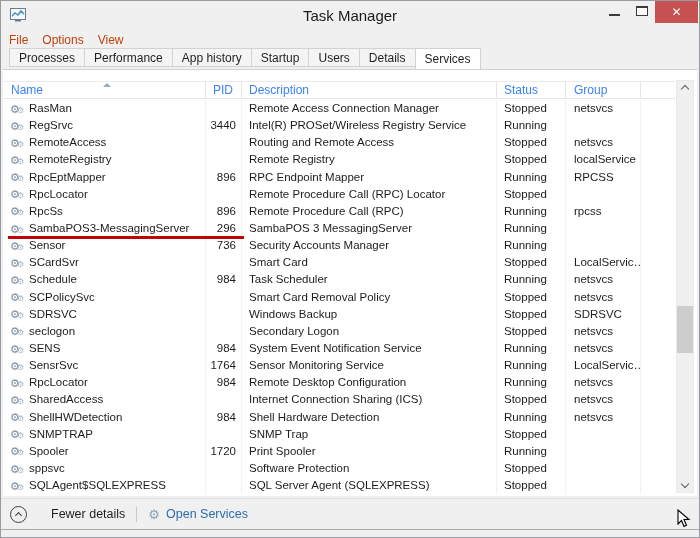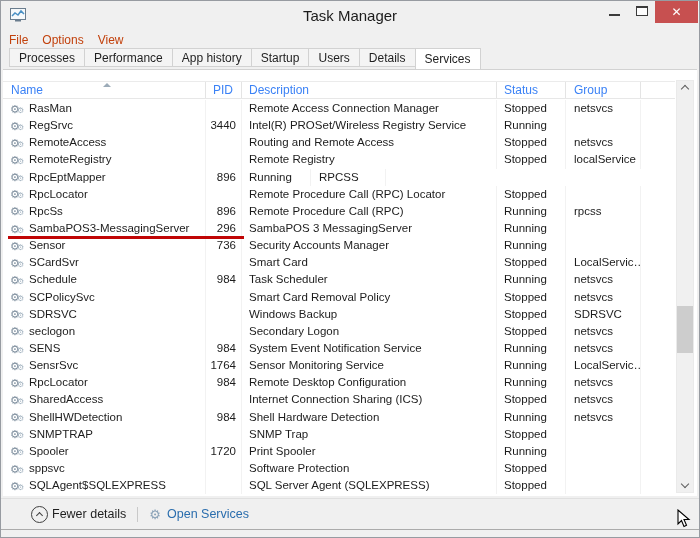--- a/index.html
+++ b/index.html
@@ -56,21 +56,21 @@
   .sb-arrow.down{bottom:0}
   .chev{width:6px;height:6px;border-left:1.6px solid #5e5e5e;border-top:1.6px solid #5e5e5e;transform:rotate(45deg)}
   .chev.cdown{transform:rotate(225deg)}
   .sb-thumb{position:absolute;left:0;width:100%;top:225px;height:47px;background:#cdcdcd}
 
   
   .red-line{position:absolute;left:7px;top:235px;width:236px;height:3px;background:var(--annotation-red,#c00505);z-index:6}
 
   
   .statusbar{position:absolute;left:0;right:0;top:497px;height:32px;background:#f0f0f0;border-top:1px solid #e0e0e0;border-bottom:1px solid #ababab;display:flex;align-items:center}
-  .fewer{display:flex;align-items:center;gap:4px;margin-left:30px;font-size:12.5px;color:#1f1f1f;cursor:default}
+  .fewer{display:flex;align-items:center;gap:24px;margin-left:9px;font-size:12.5px;color:#1f1f1f;cursor:default}
   .circle{width:17px;height:17px;border:1.5px solid #3f3f3f;border-radius:50%;display:flex;align-items:center;justify-content:center}
   .chev.small{width:5px;height:5px;border-width:1.5px;border-color:#3f3f3f;margin-top:2px}
   .vsep{width:1px;height:15px;background:#c9c9c9;margin:0 11px}
   .open-services{display:flex;align-items:center;gap:6px;font-size:12.5px;color:var(--link-blue,#2a6dad);cursor:default}
   .gear-lg{font-size:13px;color:#8ba3b8;line-height:13px}
 
   .cursor{position:absolute;left:676px;top:508px;z-index:9}
 </style>
 </head>
 <body>
@@ -184,20 +184,21 @@
         </div>
         <div class="lrow">
           <div class="cell c-name">
             <span class="svc-icon">
               <b>⚙</b>
               <i>⚙</i>
             </span>
             <span>RpcEptMapper</span>
           </div>
           <div class="cell c-pid">896</div>
+          <div class="cell c-desc">RPC Endpoint Mapper</div>
           <div class="cell c-status">Running</div>
           <div class="cell c-group">RPCSS</div>
           <div class="cell c-empty"></div>
         </div>
         <div class="lrow">
           <div class="cell c-name">
             <span class="svc-icon">
               <b>⚙</b>
               <i>⚙</i>
             </span>

